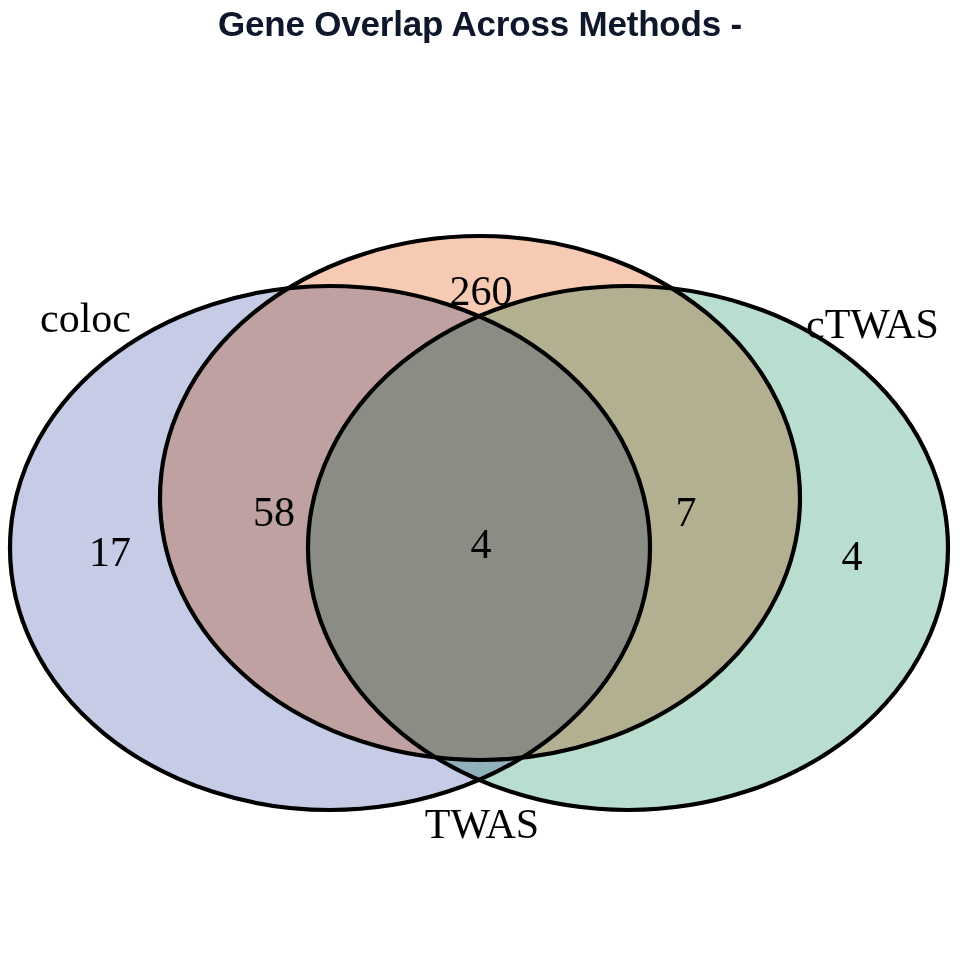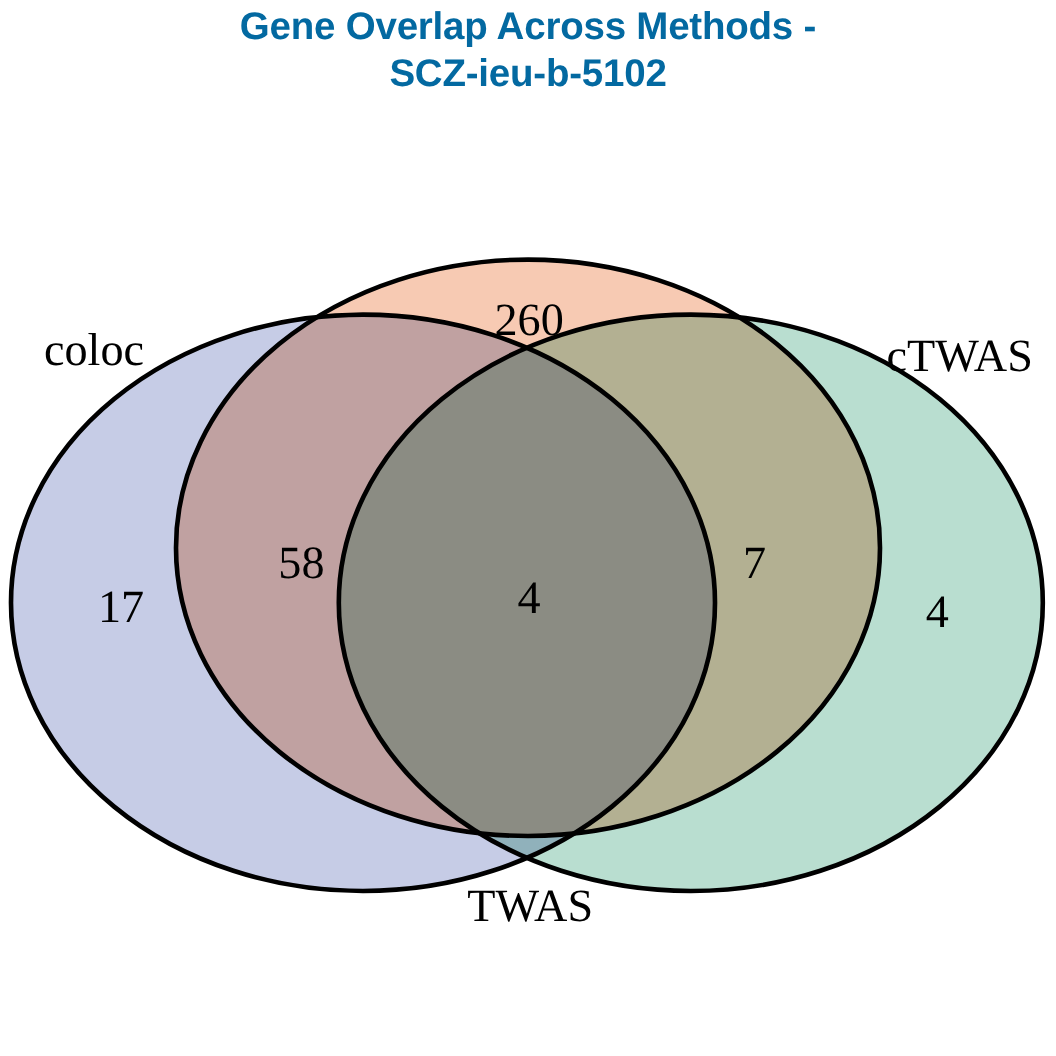--- a/index.html
+++ b/index.html
@@ -23,21 +23,21 @@
   .fig-title {
     position: absolute;
     top: 2px;
     left: 0;
     width: 960px;
     text-align: center;
     font-family: "Liberation Sans", sans-serif;
     font-weight: bold;
     font-size: 35px;
     line-height: 43px;
-    color: #0369a1;
+    color: #0f172a;
     letter-spacing: -0.2px;
   }
   .fig-title .line2 { display: block; }
   svg.venn-svg {
     position: absolute;
     top: 0;
     left: 0;
     width: 960px;
     height: 960px;
   }
@@ -64,21 +64,20 @@
   .set-label.right { text-anchor: start; }
   .set-label.bottom { text-anchor: middle; }
 </style>
 </head>
 <body>
 
 <div id="venn-figure">
 
   <div class="fig-title">
     <span>Gene Overlap Across Methods -</span>
-    <span class="line2">SCZ-ieu-b-5102</span>
   </div>
 
   <svg class="venn-svg" viewBox="0 0 960 960">
 
     <g>
       <ellipse class="ell-fill" cx="330" cy="548" rx="320" ry="262" fill="#c6cce6"></ellipse>
       <ellipse class="ell-fill" cx="480" cy="498" rx="320" ry="262" fill="#f7cab3"></ellipse>
       <ellipse class="ell-fill" cx="628" cy="548" rx="320" ry="262" fill="#b9ded0"></ellipse>
     </g>
 

